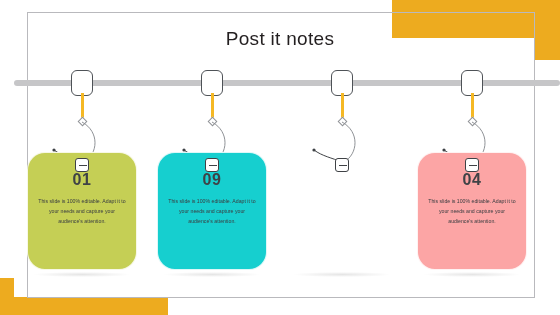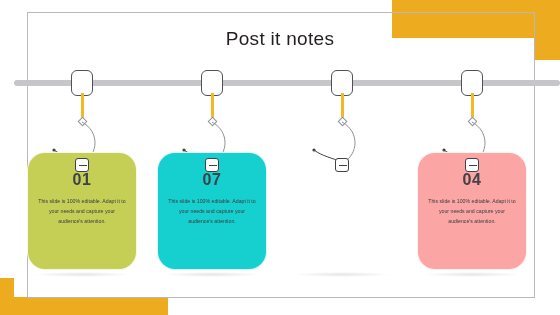--- a/index.html
+++ b/index.html
@@ -84,21 +84,21 @@
     <div class="hook"></div>
     <div class="cord"></div>
     <div class="diamond"></div>
     <svg class="wire" viewBox="0 0 84 48">
       <path d="M42 4 C60 14, 58 36, 44 44" fill="none" stroke="#8f9296" stroke-width="1"></path>
       <path d="M14 32 C22 38, 32 40, 42 44" fill="none" stroke="#3f4246" stroke-width="1"></path>
       <circle cx="14" cy="32" r="1.6" fill="#3f4246"></circle>
     </svg>
     <div class="clip"></div>
     <div class="card" style="background:#16cfcf">
-      <div class="card-num">07</div>
+      <div class="card-num">09</div>
       <div class="card-text">This slide is 100% editable. Adapt it to your needs and capture your audience's attention.</div>
     </div>
     <div class="shadow"></div>
   </div>
 
   <div class="unit" style="left:277px">
     <div class="hook"></div>
     <div class="cord"></div>
     <div class="diamond"></div>
     <svg class="wire" viewBox="0 0 84 48">

